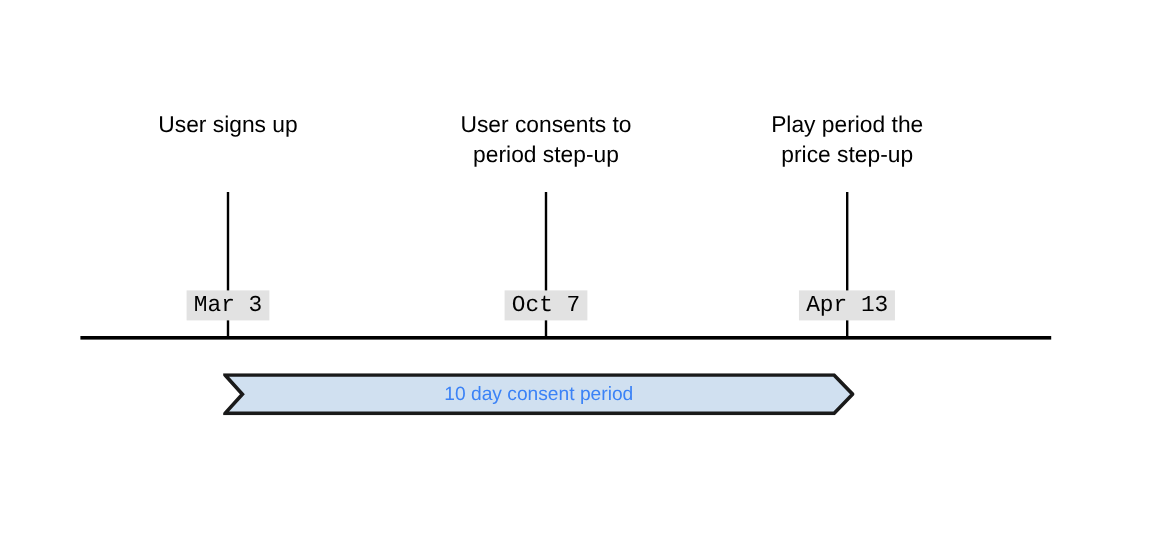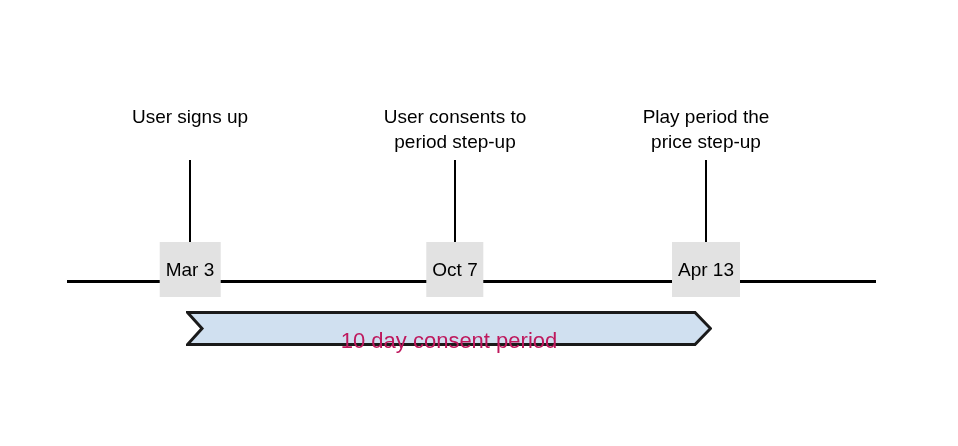--- a/index.html
+++ b/index.html
@@ -46,66 +46,67 @@
     left: -1px;
     top: 160px;
     width: 0;
     height: 121px;
     border-left: 2px solid #000000;
   }
   .marker-label {
     position: absolute;
     left: -130px;
     width: 260px;
-    top: 104px;
+    top: 92px;
     text-align: center;
     font-size: 19px;
     line-height: 25px;
     color: #000000;
     white-space: pre-line;
   }
   .marker-date {
     position: absolute;
     top: 242px;
     left: 0;
     transform: translateX(-50%);
     background: #e2e2e2;
     font-size: 19px;
     line-height: 25px;
-    padding: 15px 6px;
+    padding: 0 6px;
     white-space: nowrap;
     color: #000000;
+    font-family: Liberation Mono, monospace;
   }
 
   
   .period-banner {
     position: absolute;
     left: 186px;
     top: 311px;
     width: 526px;
     height: 35px;
   }
   .period-banner svg {
     display: block;
     position: absolute;
     left: 0;
     top: 0;
   }
   .period-banner-label {
     position: absolute;
     left: 14px;
-    top: 12px;
+    top: 0;
     width: 498px;
     height: 35px;
     display: flex;
     align-items: center;
     justify-content: center;
-    font-size: 22px;
+    font-size: 16px;
     line-height: 23px;
-    color: #be185d;
+    color: #3b82f6;
     white-space: nowrap;
   }
 </style>
 </head>
 <body>
 
 <div id="diagram">
 
   <div class="axis-line"></div>
 

